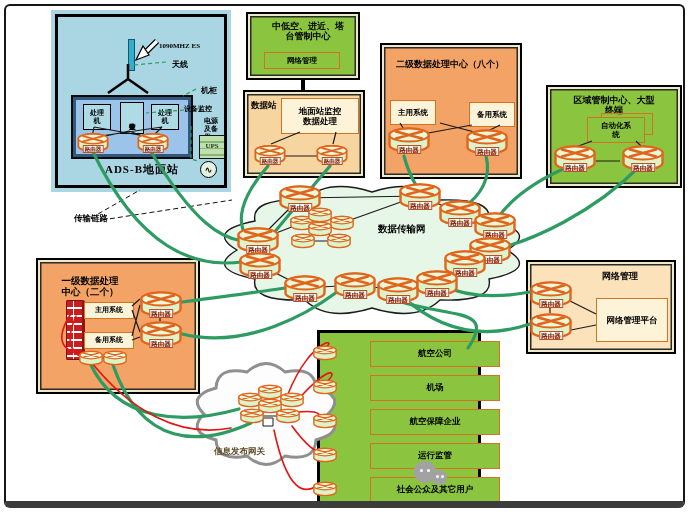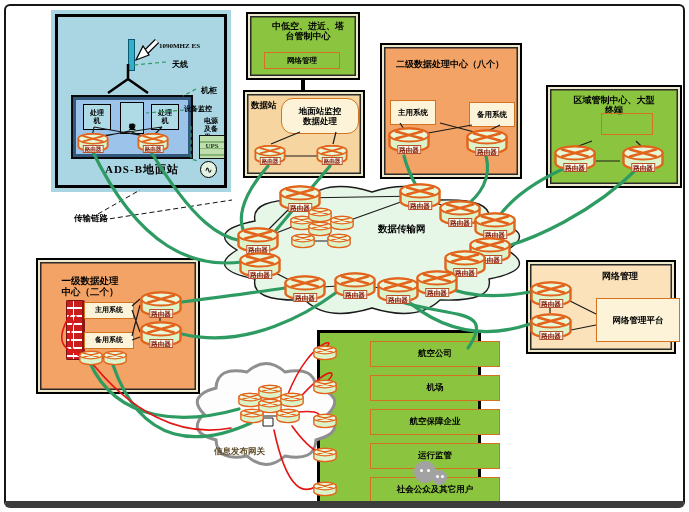--- a/index.html
+++ b/index.html
@@ -90,47 +90,49 @@
   </div>
 
   <div class="box frame3" style="left:246px;top:12px;width:114px;height:68px;background:#8bc53f;">
     <div class="t ctr" style="left:3px;top:7px;width:114px;font-size:9px;">中低空、进近、塔
 台管制中心</div>
     <div class="obox" style="left:16px;top:38px;width:76px;height:17px;font-size:7.5px;">网络管理</div>
   </div>
 
   <div class="box frame3" style="left:243px;top:90px;width:122px;height:88px;background:#f6d5a0;">
     <div class="t" style="left:6px;top:9px;font-size:8.5px;">数据站</div>
-    <div class="obox cream" style="left:36px;top:6px;width:78px;height:36px;font-size:8.5px;border-radius:12px;">地面站监控
+    <div class="obox cream" style="left:36px;top:6px;width:78px;height:36px;font-size:8.5px;">地面站监控
 数据处理</div>
   </div>
 
   <div class="box frame3" style="left:380px;top:43px;width:142px;height:136px;background:#f2a365;">
     <div class="t ctr" style="left:5px;top:14px;width:126px;font-size:9px;">二级数据处理中心（八个）</div>
     <div class="obox cream" style="left:8px;top:55px;width:46px;height:25px;font-size:7.5px;">主用系统</div>
     <div class="obox cream" style="left:87px;top:57px;width:46px;height:25px;font-size:7.5px;">备用系统</div>
   </div>
 
   <div class="box frame3" style="left:546px;top:85px;width:136px;height:103px;background:#8bc53f;">
     <div class="t ctr" style="left:8px;top:8px;width:116px;font-size:9px;">区域管制中心、大型
 终端</div>
     <div class="obox" style="left:53px;top:26px;width:52px;height:22px;"></div>
+    <div class="obox" style="left:39px;top:30px;width:58px;height:26px;font-size:7.5px;background:#8bc53f;">自动化系
+统</div>
   </div>
 
   <div class="box frame3" style="left:36px;top:258px;width:164px;height:136px;background:#f2a365;">
     <div class="t ctr" style="left:20px;top:16px;width:64px;font-size:9.5px;">一级数据处理
 中心（二个）</div>
     <div class="firewall" style="left:28px;top:40px;width:15px;height:58px;"></div>
     <div class="obox cream" style="left:46px;top:42px;width:50px;height:17px;font-size:7px;">主用系统</div>
     <div class="obox cream" style="left:46px;top:72px;width:50px;height:17px;font-size:7px;">备用系统</div>
   </div>
 
   <div class="box frame3" style="left:526px;top:260px;width:150px;height:94px;background:#fbe2ba;">
     <div class="t" style="left:74px;top:9px;font-size:9px;">网络管理</div>
-    <div class="obox cream" style="left:68px;top:36px;width:84px;height:44px;font-size:8.5px;">网络管理平台</div>
+    <div class="obox cream" style="left:68px;top:36px;width:72px;height:44px;font-size:8.5px;">网络管理平台</div>
   </div>
 
   <div class="box" style="left:317px;top:330px;width:164px;height:178px;background:#8bc53f;border:3.5px solid #000;">
     <div class="userrow" style="top:8px;">
         <span>航空公司</span>
       </div>
     <div class="userrow" style="top:42px;">
         <span>机场</span>
       </div>
     <div class="userrow" style="top:76px;">

